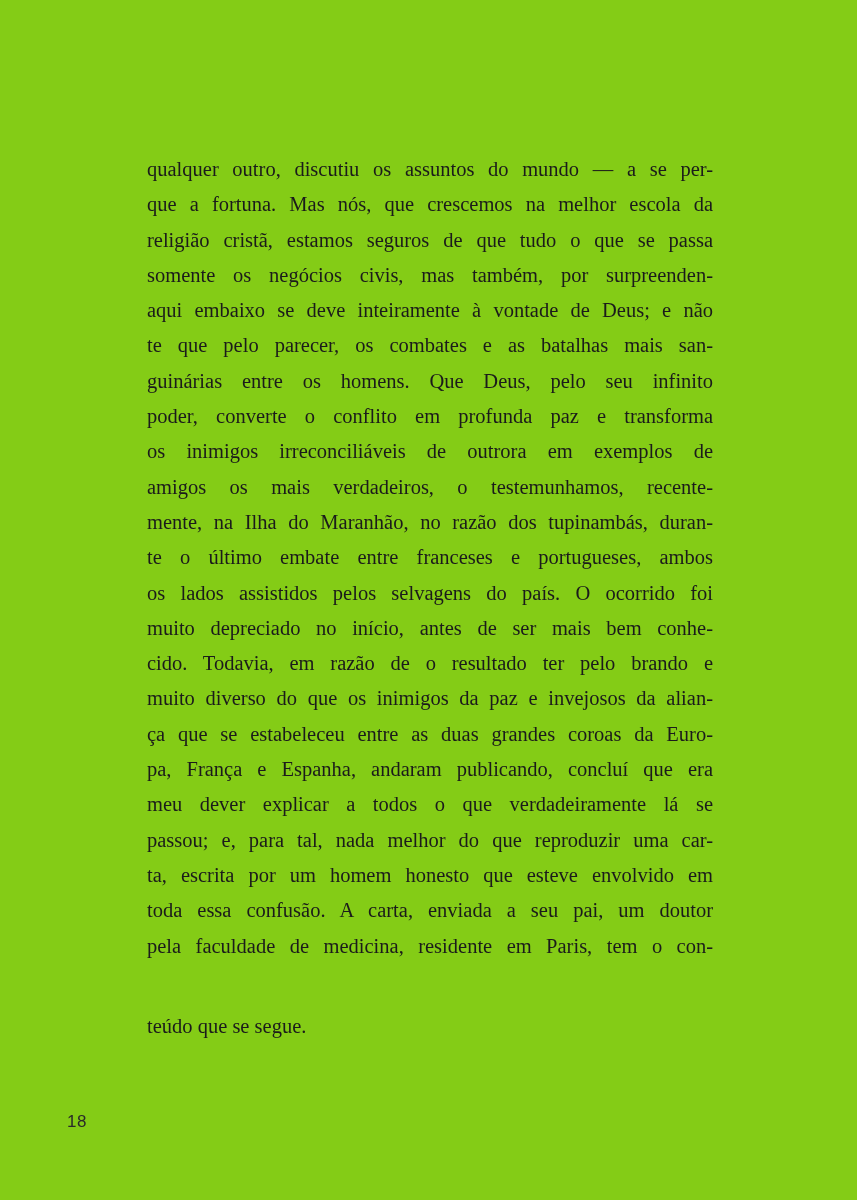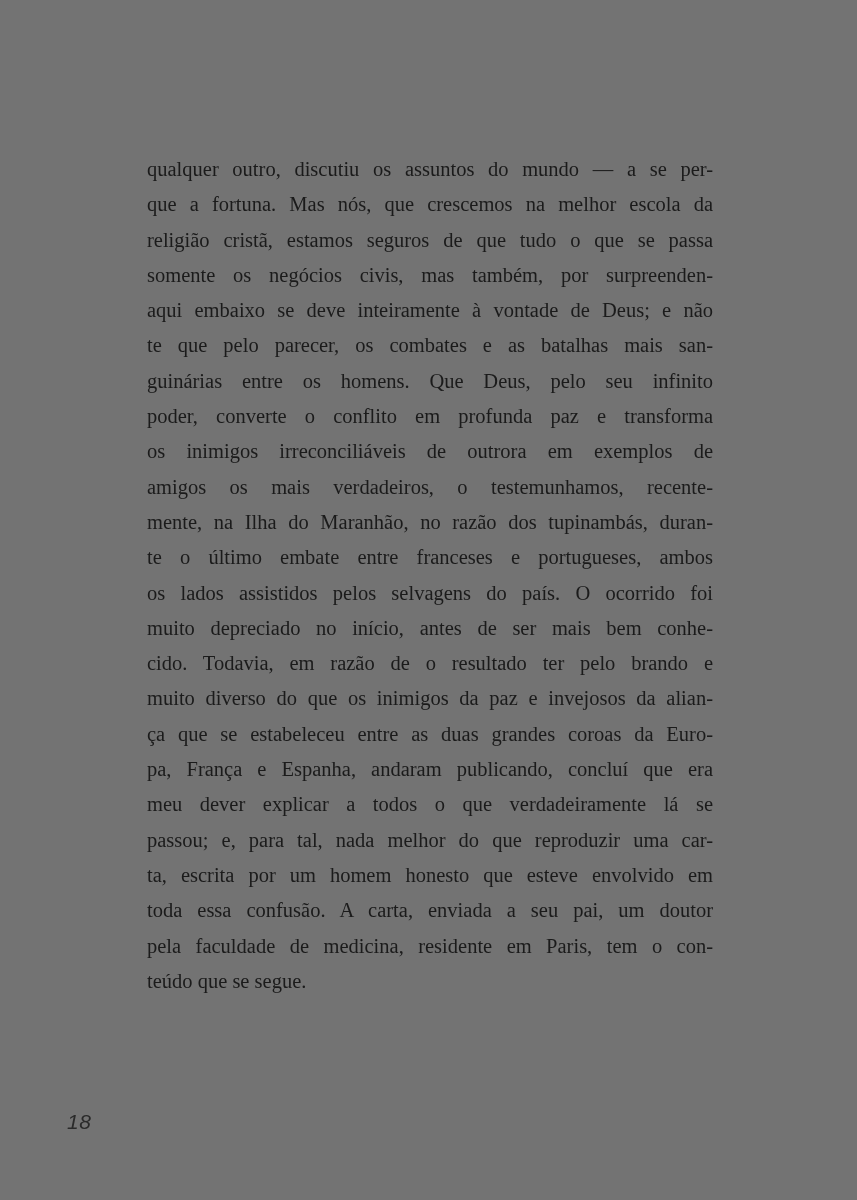--- a/index.html
+++ b/index.html
@@ -9,51 +9,51 @@
   body {
     width: 857px;
     height: 1200px;
     background: #ffffff;
     position: relative;
     overflow: hidden;
   }
   .page {
     position: absolute;
     inset: 0;
-    background: #737373;
+    background: #84cc16;
   }
   .text-block {
     position: absolute;
     left: 147px;
     top: 152px;
     width: 566px;
     font-family: "Liberation Serif", "DejaVu Serif", serif;
     font-size: 20.5px;
     line-height: 35.3px;
     color: #1b1b1b;
   }
   .text-block .line {
     text-align: justify;
     text-align-last: justify;
     height: 35.3px;
     overflow: hidden;
   }
   .text-block .line:last-child {
     text-align-last: left;
+    margin-top: 45px;
   }
   .folio {
     position: absolute;
     left: 67px;
     top: 1112px;
     font-family: "Liberation Sans", "DejaVu Sans", sans-serif;
-    font-size: 21px;
+    font-size: 17px;
     line-height: 20px;
     color: #2a2a2a;
     letter-spacing: 0.5px;
-    font-style: italic;
   }
 </style>
 </head>
 <body>
 
 <div class="page">
 
   <div class="text-block">
     <div class="line">qualquer outro, discutiu os assuntos do mundo — a se per-</div>
     <div class="line">que a fortuna. Mas nós, que crescemos na melhor escola da</div>

